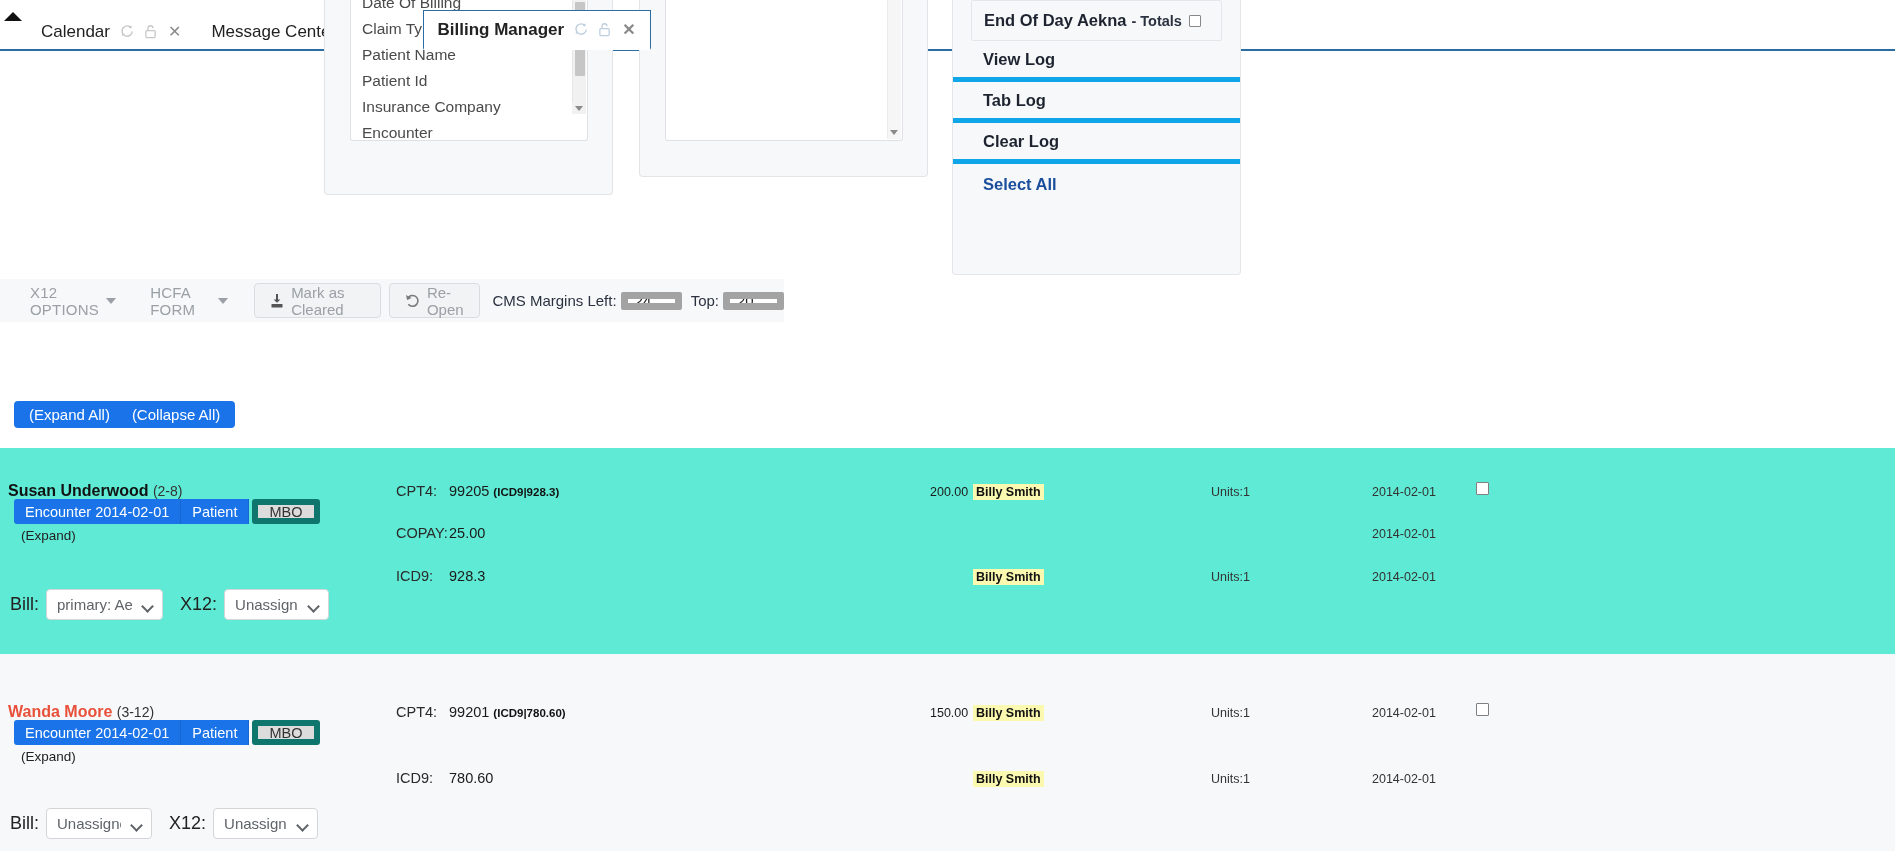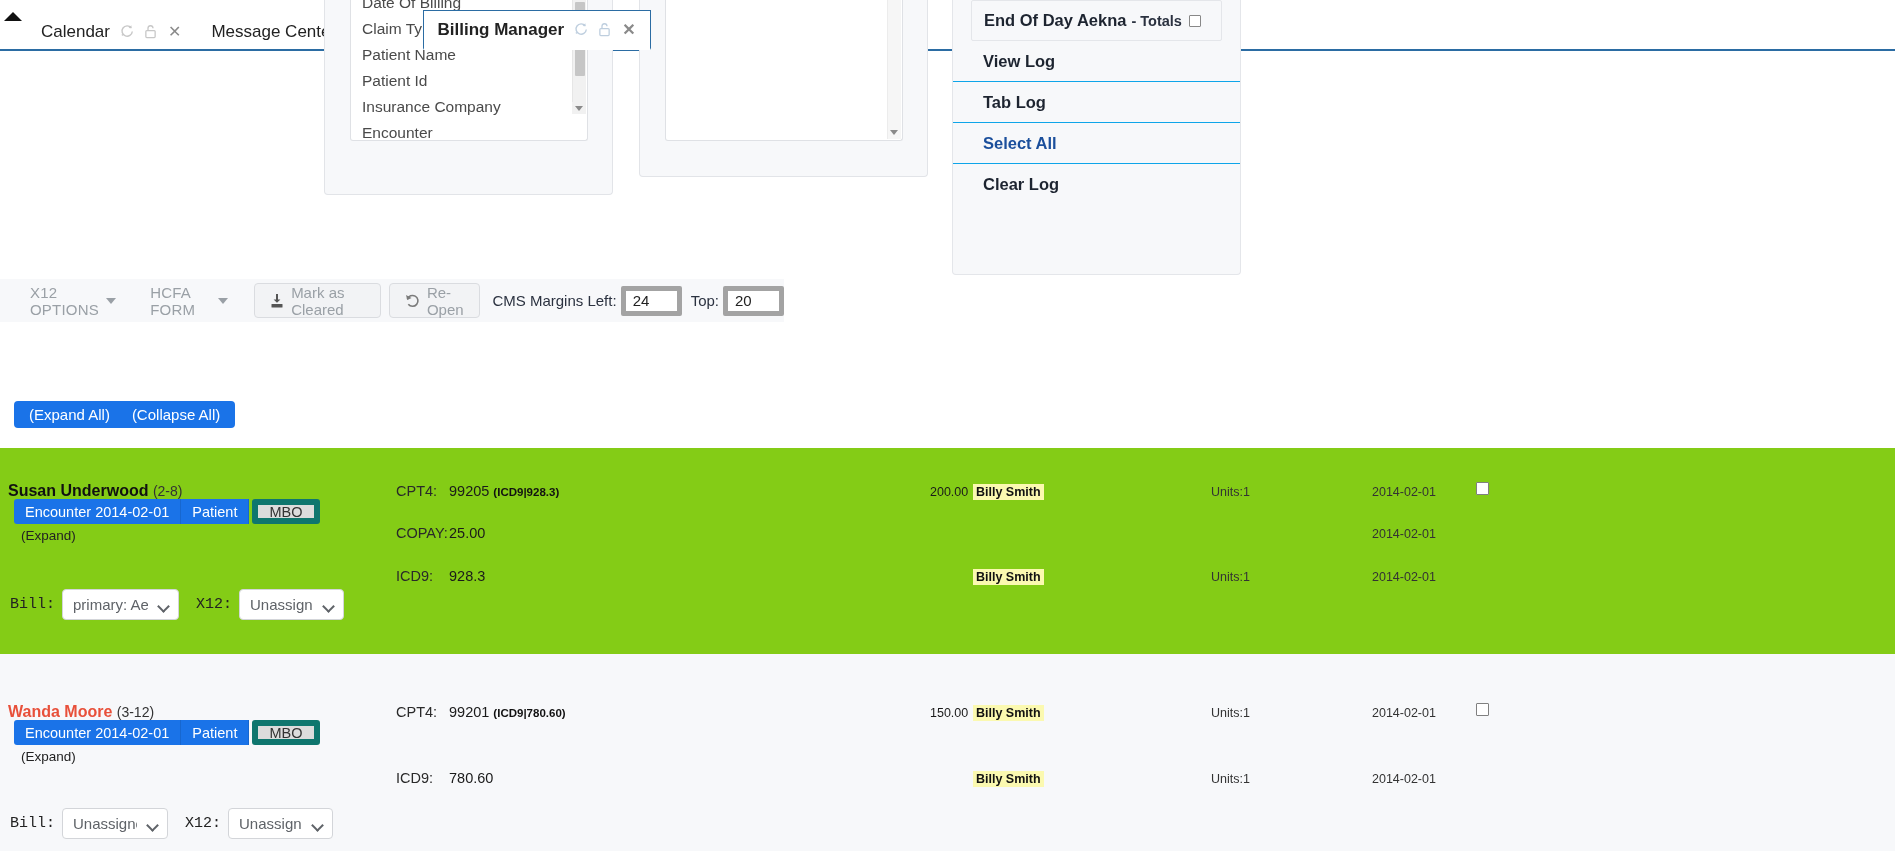--- a/index.html
+++ b/index.html
@@ -104,21 +104,21 @@
 
   
   .menu-card {
     position: absolute; left: 952px; top: 0px; width: 289px; height: 275px;
     background: #f7f8fa; border: 1px solid #e4e6ea; border-top: none;
     border-radius: 0 0 4px 4px;
   }
   .menu-item {
     height: 41px; display: flex; align-items: center;
     padding: 0 16px 0 30px; font-size: 16.5px; font-weight: bold; color: #1d2430;
-    cursor: pointer; border-bottom: 1px solid #0ea5e9;
+    cursor: pointer; border-bottom: 5px solid #0ea5e9;
   }
   .menu-item:last-child { border-bottom: none; }
   .menu-item.boxed {
     background: #f7f8fa; border: 1px solid #e4e6ea; height: 41px;
     margin: 0 18px; padding-left: 12px; border-radius: 2px;
   }
   .menu-item.link { color: #1b4f9c; }
   .menu-sub { font-size: 14.5px; font-weight: bold; color:#2b3240; margin-left: 5px; }
   .menu-cb {
     width: 12px; height: 12px; border: 1px solid #888; background: #fff;
@@ -139,37 +139,37 @@
   .ddcaret { width:0;height:0;border-left:5px solid transparent;border-right:5px solid transparent;border-top:6px solid #9aa0a6; }
   .tb-btn {
     display: flex; align-items: center; gap: 6px;
     height: 35px; padding: 0 14px;
     background: #f2f3f5; border: 1px solid #dadce0; border-radius: 4px;
     font-size: 15px; color: #9aa0a6; cursor: pointer; margin-right: 8px;
   }
   .tb-btn svg { display:block; }
   .tb-label { font-size: 15px; color: #2b3240; margin: 0 4px 0 4px; white-space: nowrap; }
   .tb-input {
-    width: 61px; height: 30px; border: 5px solid #a3a3a3; border-radius: 2px;
+    width: 61px; height: 18px; border: 7px solid #a3a3a3; border-radius: 2px;
     background: #fff; font-size: 15px; color: #222; padding: 0 7px;
     font-family: "Liberation Sans", sans-serif;
   }
 
   
   .expcol {
     position: absolute; left: 14px; top: 401px;
     background: #1a73e8; border-radius: 4px;
     display: flex; align-items: center; gap: 22px;
     padding: 5px 15px; cursor: pointer;
   }
   .expcol span { color: #fff; font-size: 15px; }
 
   
   .rowblock { position: absolute; left: 0; width: 1895px; }
-  .rowblock.b1 { top: 448px; height: 239px; background: #84cc16; }
+  .rowblock.b1 { top: 448px; height: 239px; background: #5eead4; }
   .rowblock.b2 { top: 654px; height: 197px; background: #f7f8fa; }
 
   .pname {
     position: absolute; left: 8px; font-size: 16px; font-weight: bold; color: #111;
   }
   .pname.alt { color: #e8503a; }
   .pname .pid { font-weight: normal; font-size: 14px; color: #333; }
 
   .btngroup { position: absolute; left: 14px; display: flex; }
   .bg-btn {
@@ -193,21 +193,21 @@
     background: #fbf9b0; padding: 1px 3px;
   }
   .units    { position: absolute; left: 1211px; font-size: 12.5px; color: #333; }
   .datecell { position: absolute; left: 1372px; font-size: 12.5px; color: #333; }
   .rowcb {
     position: absolute; left: 1476px; width: 13px; height: 13px;
     border: 1px solid #808080; background: #fff; border-radius: 1px; cursor: pointer;
   }
 
   .billrow { position: absolute; display: flex; align-items: center; gap: 0; }
-  .billrow .lbl { font-size: 15px; color: #222; margin-right: 7px; font-family: Liberation Mono, monospace; }
+  .billrow .lbl { font-size: 18px; color: #222; margin-right: 7px; }
   .billrow .lbl.x12 { margin-left: 17px; }
   .sel {
     appearance: none; -webkit-appearance: none;
     height: 31px; border: 1px solid #d3d5d9; border-radius: 4px;
     background: #fff; font-size: 15px; color: #5f6368;
     padding: 0 30px 0 10px; cursor: pointer;
     font-family: "Liberation Sans", sans-serif;
   }
   .selwrap { position: relative; display: inline-block; }
   .selwrap::after {
@@ -315,25 +315,25 @@
       <span>End Of Day Aekna</span>
       <span class="menu-sub">- Totals</span>
       <span class="menu-cb"></span>
     </div>
     <div class="menu-item">
       <span>View Log</span>
     </div>
     <div class="menu-item">
       <span>Tab Log</span>
     </div>
+    <div class="menu-item">
+      <span>Clear Log</span>
+    </div>
     <div class="menu-item link">
       <span>Select All</span>
-    </div>
-    <div class="menu-item">
-      <span>Clear Log</span>
     </div>
   </div>
 
   <div class="toolbar">
     <div class="tb-dd">
       <span>X12 OPTIONS</span>
       <span class="ddcaret"></span>
     </div>
     <div class="tb-dd">
       <span>HCFA FORM</span>

